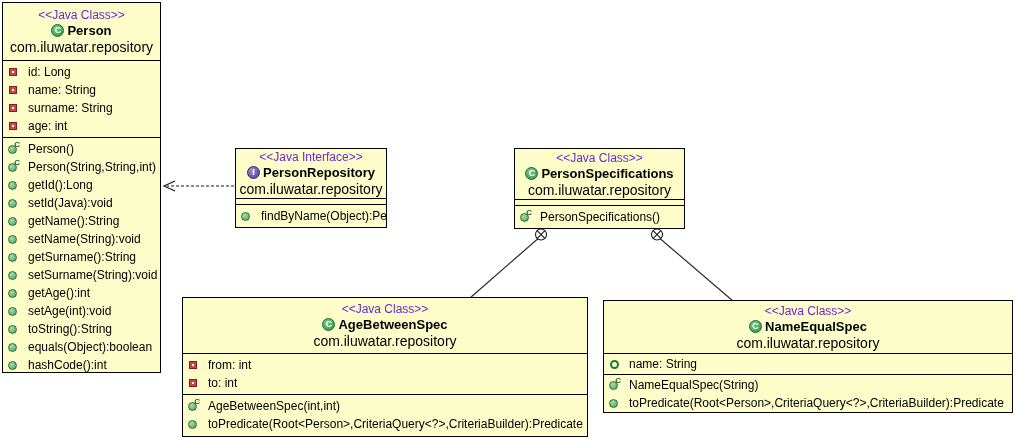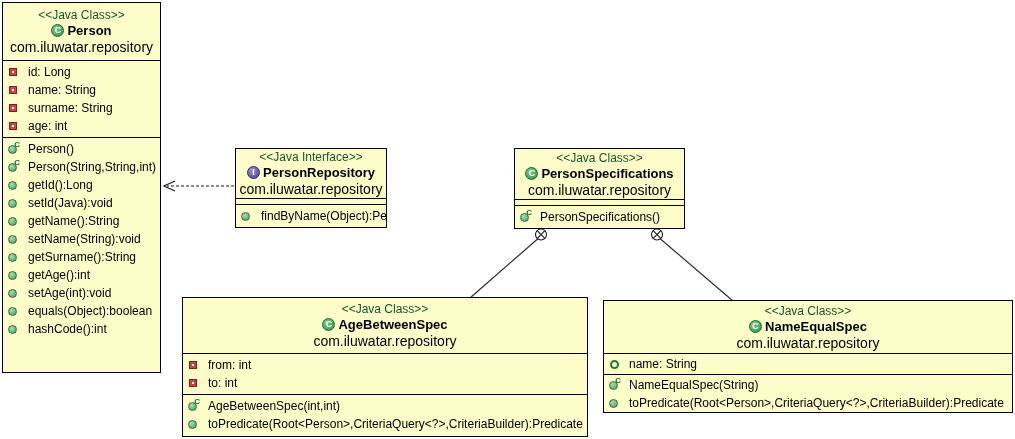--- a/index.html
+++ b/index.html
@@ -1,20 +1,20 @@
 <!DOCTYPE html>
 <html><head>
 <meta charset="utf-8">
 <style>
   html,body{margin:0;padding:0;background:#fff;font-family:"Liberation Sans",sans-serif;}
   .canvas{position:relative;width:1015px;height:439px;background:#fff;overflow:hidden;}
   .overlay{position:absolute;left:0;top:0;z-index:1;pointer-events:none;}
   .ubox{position:absolute;background:#fdfdca;border:1px solid #000;box-sizing:border-box;z-index:2;overflow:hidden;}
   .utitle{box-sizing:border-box;border-bottom:1px solid #000;display:flex;flex-direction:column;align-items:center;justify-content:center;gap:1px;text-align:center;}
-  .stereo{font-size:12px;color:#14532d;white-space:nowrap;}
+  .stereo{font-size:12px;color:#6d28d9;white-space:nowrap;}
   .cname{font-size:13px;font-weight:bold;display:flex;align-items:center;gap:3px;white-space:nowrap;}
   .pkg{font-size:14px;color:#000;white-space:nowrap;}
   .ucomp{box-sizing:border-box;padding:2px 0;}
   .ucomp.bt{border-top:1px solid #000;}
   .ucomp.center{display:flex;flex-direction:column;justify-content:center;flex:1;}
   .empty-comp{box-sizing:border-box;height:5px;}
   .mrow{display:flex;align-items:center;height:18px;padding:0 4px;gap:8px;}
   .mtext{font-size:12px;color:#000;white-space:nowrap;}
   
   .tic{width:13px;height:13px;flex:0 0 13px;border-radius:50%;color:#fff;font-size:9px;font-weight:bold;display:inline-flex;align-items:center;justify-content:center;box-sizing:border-box;line-height:1;}
@@ -109,25 +109,33 @@
       <div class="mrow">
           <span class="mic"></span>
           <span class="mtext">setName(String):void</span>
         </div>
       <div class="mrow">
           <span class="mic"></span>
           <span class="mtext">getSurname():String</span>
         </div>
       <div class="mrow">
           <span class="mic"></span>
+          <span class="mtext">setSurname(String):void</span>
+        </div>
+      <div class="mrow">
+          <span class="mic"></span>
           <span class="mtext">getAge():int</span>
         </div>
       <div class="mrow">
           <span class="mic"></span>
           <span class="mtext">setAge(int):void</span>
+        </div>
+      <div class="mrow">
+          <span class="mic"></span>
+          <span class="mtext">toString():String</span>
         </div>
       <div class="mrow">
           <span class="mic"></span>
           <span class="mtext">equals(Object):boolean</span>
         </div>
       <div class="mrow">
           <span class="mic"></span>
           <span class="mtext">hashCode():int</span>
         </div>
     </div>

